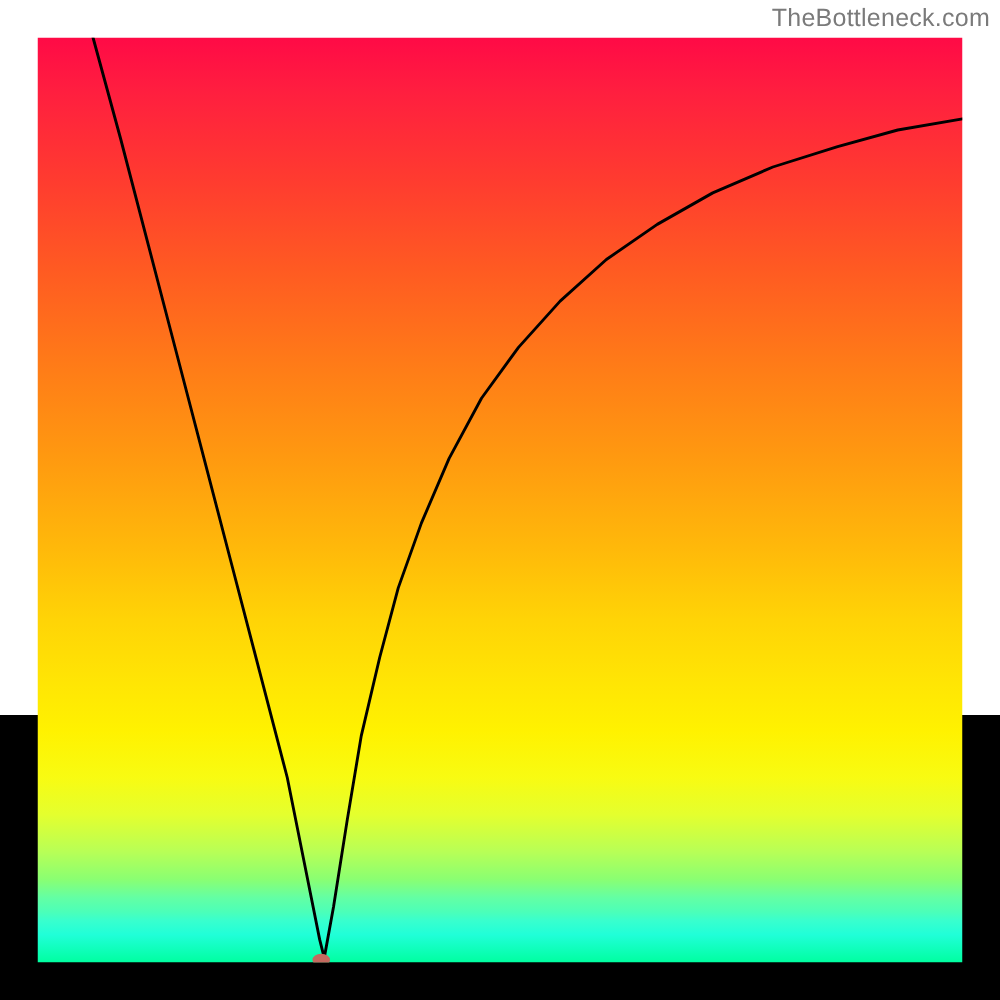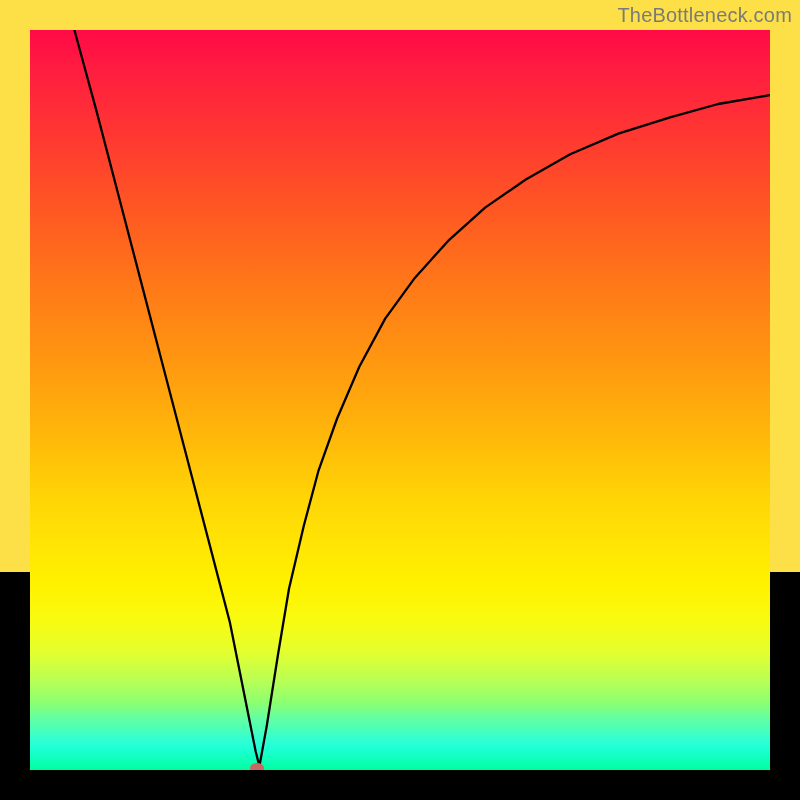--- a/index.html
+++ b/index.html
@@ -8,21 +8,21 @@
     width: 800px;
     height: 800px;
     background: #000;
     overflow: hidden;
     font-family: Arial, Helvetica, sans-serif;
   }
   .frame {
     position: relative;
     width: 800px;
     height: 572px;
-    background: #fde047;
+    background: #ffffff;
   }
   .plot {
     position: absolute;
     left: 30px;
     top: 30px;
     width: 740px;
     height: 740px;
     overflow: hidden;
   }
   .gradient-fill {

